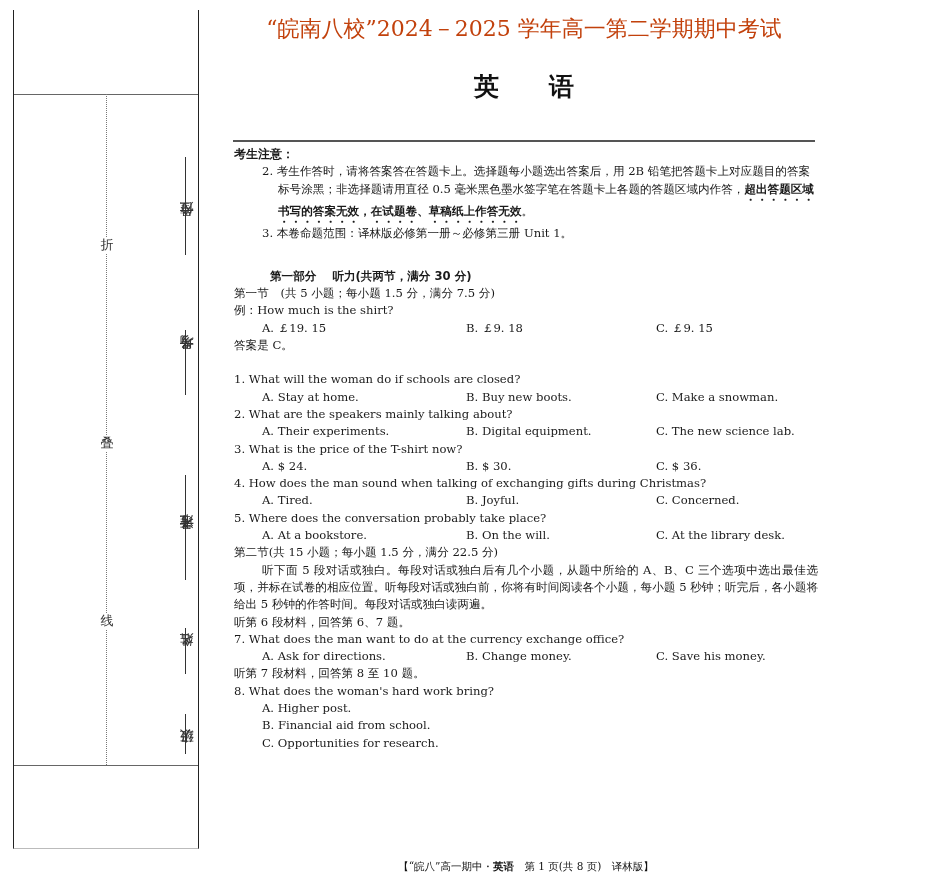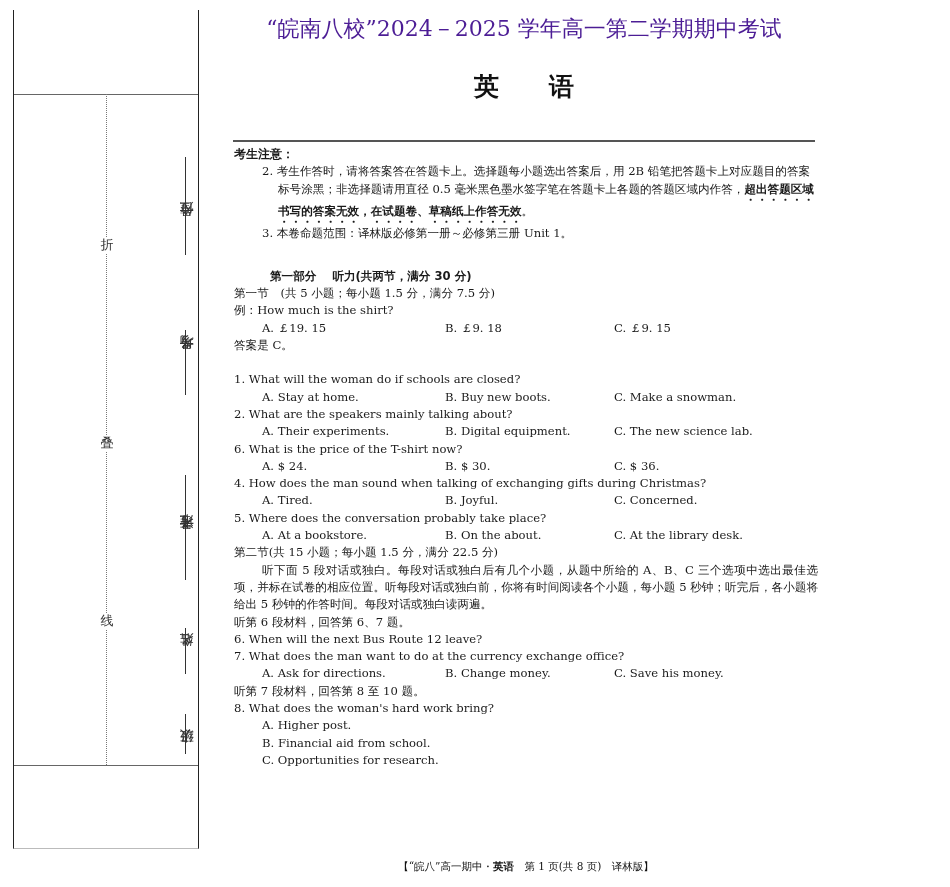--- a/index.html
+++ b/index.html
@@ -32,21 +32,21 @@
     writing-mode: vertical-rl; transform: rotate(180deg);
     font-family: "DejaVu Sans", sans-serif; font-size: 14px; color: #333;
     display: flex; align-items: center;
   }
   .field .label { white-space: nowrap; }
   .field .line-seg { display: block; border-left: 1px solid #333; width: 0; height: 100%; }
 
   
   .header-title {
     position: absolute; left: 234px; top: 14px; width: 580px; text-align: center;
-    font-family: "DejaVu Serif", serif; font-size: 22px; letter-spacing: 0px; color: #4c1d95;
+    font-family: "DejaVu Serif", serif; font-size: 22px; letter-spacing: 0px; color: #c2410c;
   }
   .subject-title {
     position: absolute; left: 234px; top: 70px; width: 580px; text-align: center;
     font-family: "DejaVu Sans", sans-serif; font-weight: bold; font-size: 25px; color: #111;
     word-spacing: 40px; letter-spacing: 0;
   }
   .subject-title span + span { margin-left: 50px; }
   .rule {
     position: absolute; left: 233px; top: 140px; width: 582px; height: 0;
     border-top: 2.5px solid #555;
@@ -61,21 +61,21 @@
     font-family: "DejaVu Sans", sans-serif; font-weight: bold;
     text-emphasis: dot; text-emphasis-position: under right;
     -webkit-text-emphasis: dot; -webkit-text-emphasis-position: under;
   }
   .gap-lg { height: 26px; }
   .gap-md { height: 17px; }
   .part-heading { font-family: "DejaVu Sans", sans-serif; font-weight: bold; margin-left: 36px; }
   .part-heading .sp { display: inline-block; width: 16px; }
   .para { text-indent: 28px; text-align: justify; }
   .q { }
-  .opts { display: flex; padding-left: 28px; }
+  .opts { display: flex; padding-left: 28px; gap: 21px; }
   .opts span { display: inline-block; }
   .opts span:nth-child(1) { width: 183px; }
   .opts span:nth-child(2) { width: 169px; }
   .opt-line { padding-left: 28px; }
   .footer {
     position: absolute; left: 234px; top: 860px; width: 584px; text-align: center;
     font-size: 10.5px; color: #111;
   }
   .footer .bold { font-family: "DejaVu Sans", sans-serif; font-weight: bold; }
 </style>
@@ -147,44 +147,43 @@
     <span>A. Stay at home.</span>
     <span>B. Buy new boots.</span>
     <span>C. Make a snowman.</span>
   </div>
   <div class="q">2. What are the speakers mainly talking about?</div>
   <div class="opts">
     <span>A. Their experiments.</span>
     <span>B. Digital equipment.</span>
     <span>C. The new science lab.</span>
   </div>
-  <div class="q">6. What is the price of the T-shirt now?</div>
+  <div class="q">3. What is the price of the T-shirt now?</div>
   <div class="opts">
     <span>A. $ 24.</span>
     <span>B. $ 30.</span>
     <span>C. $ 36.</span>
   </div>
   <div class="q">4. How does the man sound when talking of exchanging gifts during Christmas?</div>
   <div class="opts">
     <span>A. Tired.</span>
     <span>B. Joyful.</span>
     <span>C. Concerned.</span>
   </div>
   <div class="q">5. Where does the conversation probably take place?</div>
   <div class="opts">
     <span>A. At a bookstore.</span>
-    <span>B. On the about.</span>
+    <span>B. On the will.</span>
     <span>C. At the library desk.</span>
   </div>
 
   <div>第二节(共 15 小题；每小题 1.5 分，满分 22.5 分)</div>
   <div class="para">听下面 5 段对话或独白。每段对话或独白后有几个小题，从题中所给的 A、B、C 三个选项中选出最佳选项，并标在试卷的相应位置。听每段对话或独白前，你将有时间阅读各个小题，每小题 5 秒钟；听完后，各小题将给出 5 秒钟的作答时间。每段对话或独白读两遍。</div>
   <div>听第 6 段材料，回答第 6、7 题。</div>
 
-  <div class="q">6. When will the next Bus Route 12 leave?</div>
   <div class="q">7. What does the man want to do at the currency exchange office?</div>
   <div class="opts">
     <span>A. Ask for directions.</span>
     <span>B. Change money.</span>
     <span>C. Save his money.</span>
   </div>
   <div>听第 7 段材料，回答第 8 至 10 题。</div>
   <div class="q">8. What does the woman's hard work bring?</div>
   <div class="opt-line">A. Higher post.</div>
   <div class="opt-line">B. Financial aid from school.</div>

